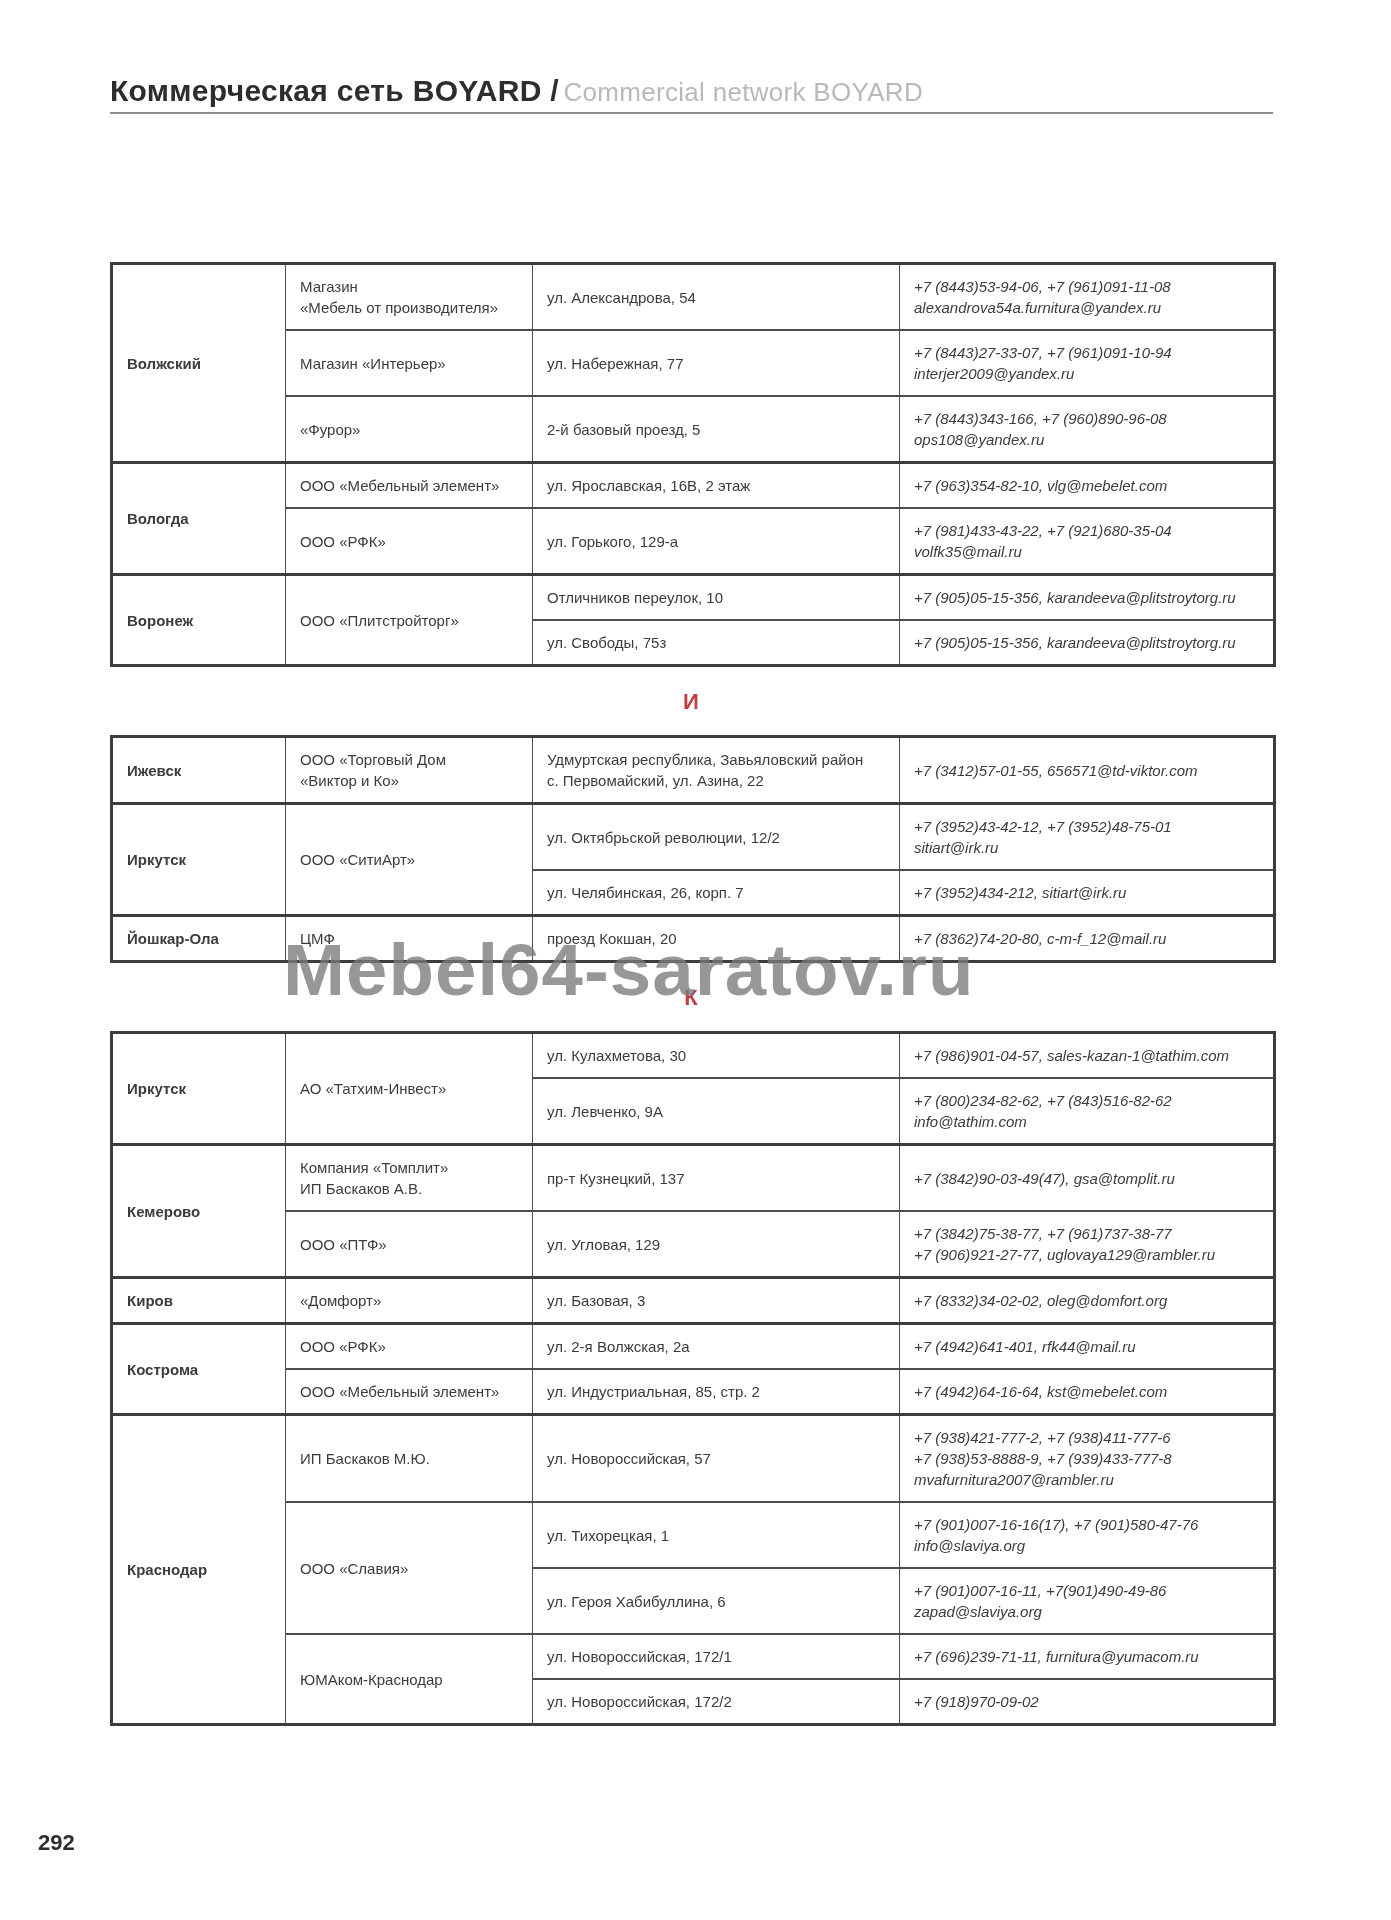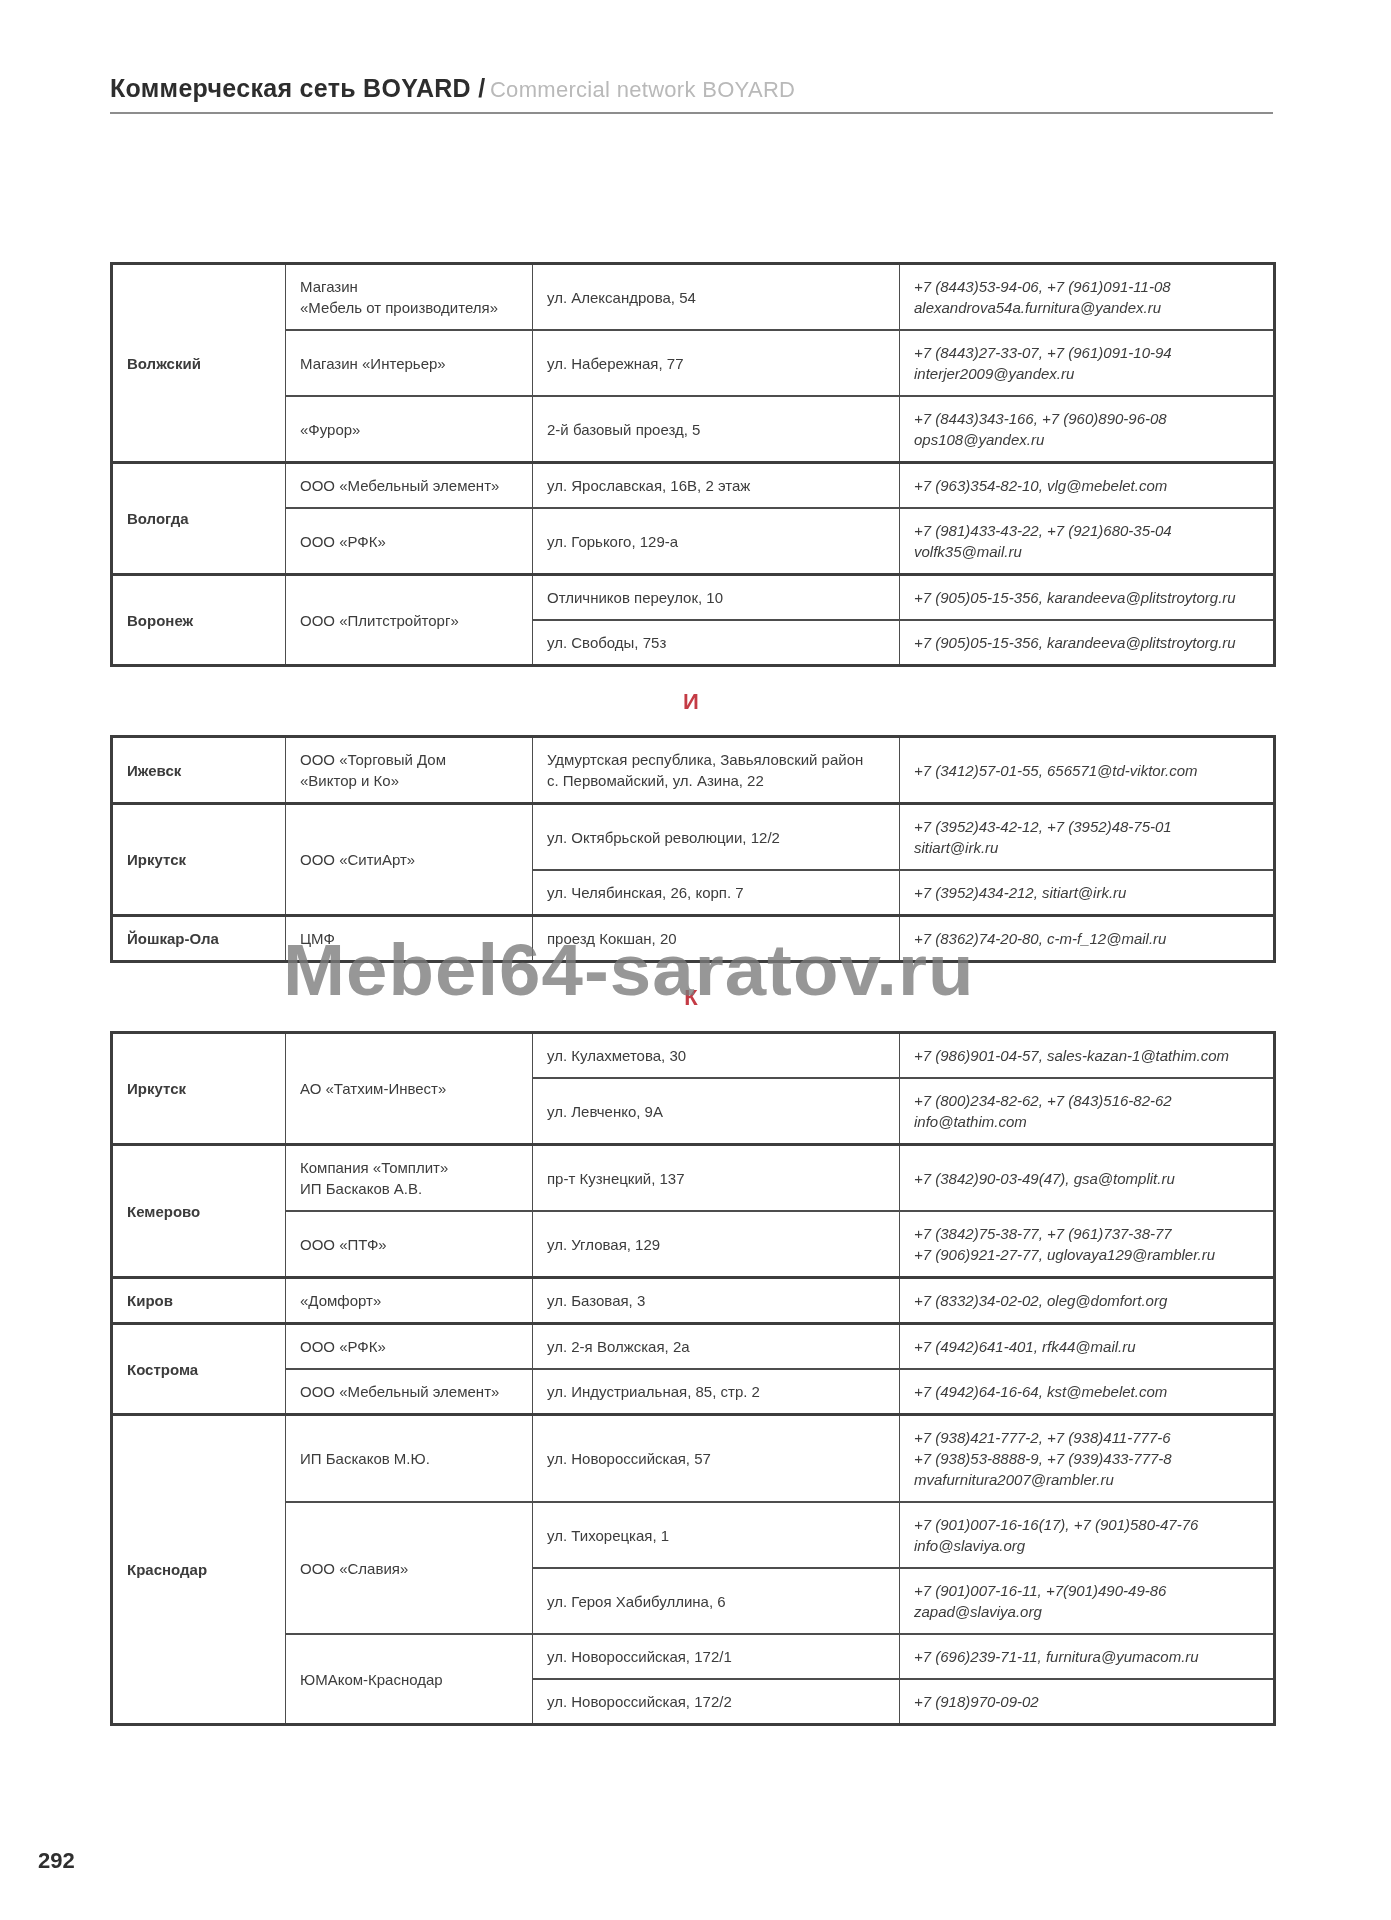--- a/index.html
+++ b/index.html
@@ -3,22 +3,22 @@
 <meta charset="utf-8">
 <style>
   html,body { margin:0; padding:0; }
   body {
     width:1391px; height:1920px; position:relative; overflow:hidden;
     background:#ffffff;
     font-family:"Liberation Sans", sans-serif;
     -webkit-font-smoothing:antialiased;
   }
   .header { position:absolute; left:110px; top:74px; width:1163px; white-space:nowrap; }
-  .header .t-ru { font-size:25px; font-weight:700; color:#2d2d2d; letter-spacing:0.3px; }
-  .header .t-en { font-size:22px; font-weight:500; color:#b9b9b9; letter-spacing:0.3px; }
+  .header .t-ru { font-size:30px; font-weight:700; color:#2d2d2d; letter-spacing:0.3px; }
+  .header .t-en { font-size:26px; font-weight:500; color:#b9b9b9; letter-spacing:0.3px; }
   .rule { position:absolute; left:110px; top:112px; width:1163px; height:2px; background:#8d8d8d; }
 
   .content { position:absolute; left:110px; top:262px; width:1163px; }
 
   .letter {
     text-align:center; color:#c43b45; font-weight:700; font-size:22px;
     margin:22px 0 20px 0; letter-spacing:1px;
   }
 
   table.contacts {
@@ -42,21 +42,21 @@
 
   .watermark {
     position:absolute; left:283px; top:928px; z-index:6;
     font-size:73px; font-weight:700; letter-spacing:1px; white-space:nowrap;
     color:rgba(122,122,122,0.78);
     transform:scaleX(1.02); transform-origin:left center;
   }
 
   .page-number {
     position:absolute; left:38px; top:1830px;
-    font-size:22px; font-weight:700; color:#2f2f2f;margin-top:18px;
+    font-size:22px; font-weight:700; color:#2f2f2f;
   }
 </style>
 </head>
 <body>
 
 <div class="header">
   <span class="t-ru">Коммерческая сеть BOYARD /</span>
   <span class="t-en">Commercial network BOYARD</span>
 </div>
 <div class="rule"></div>

